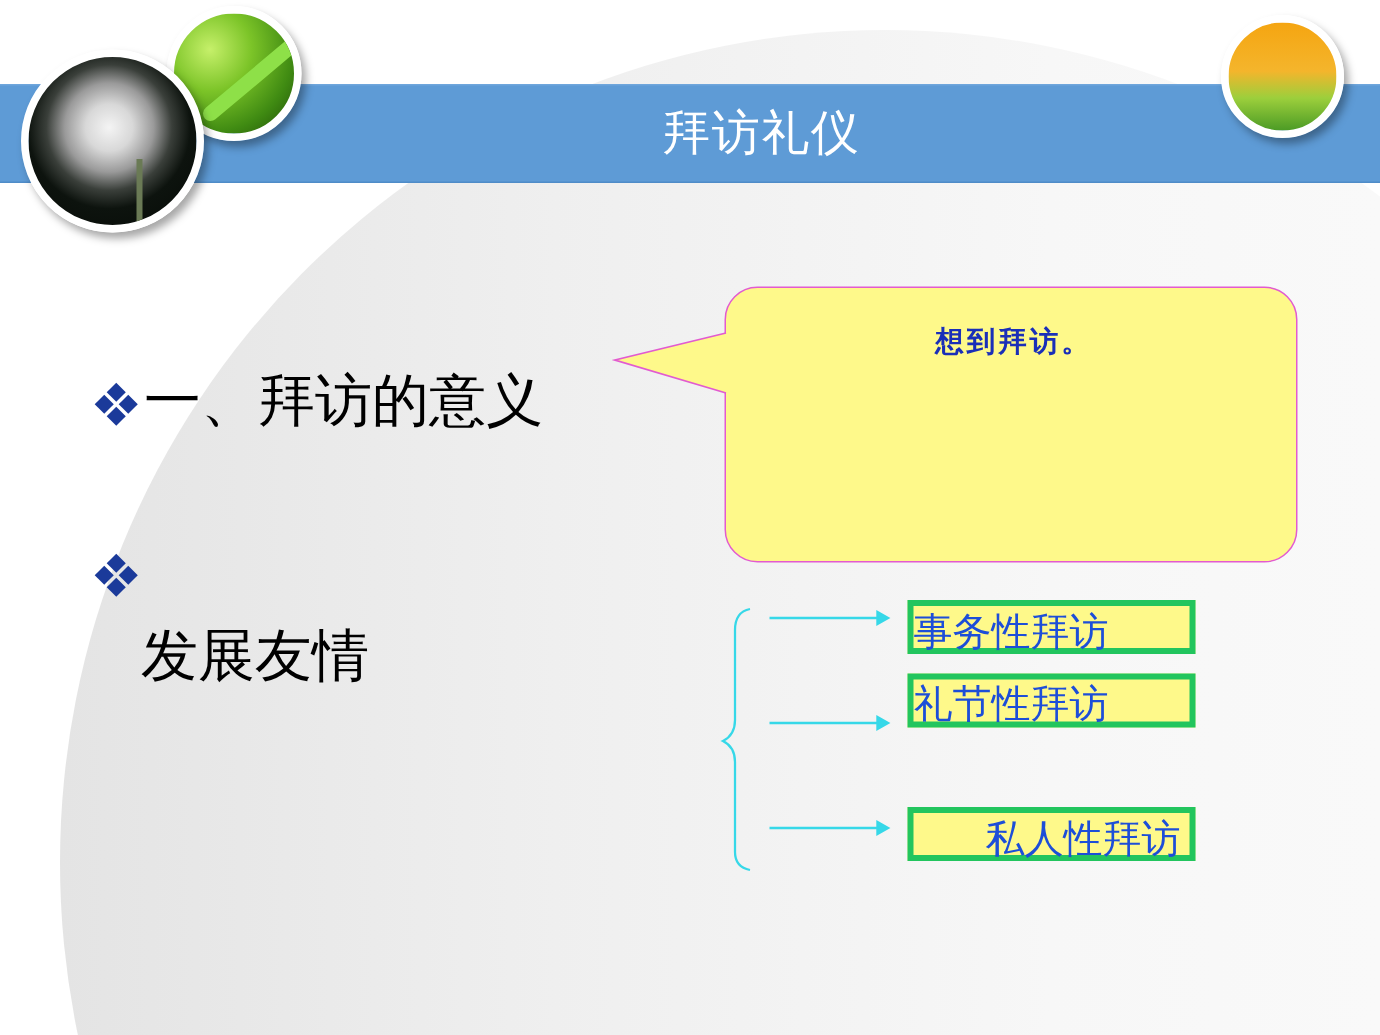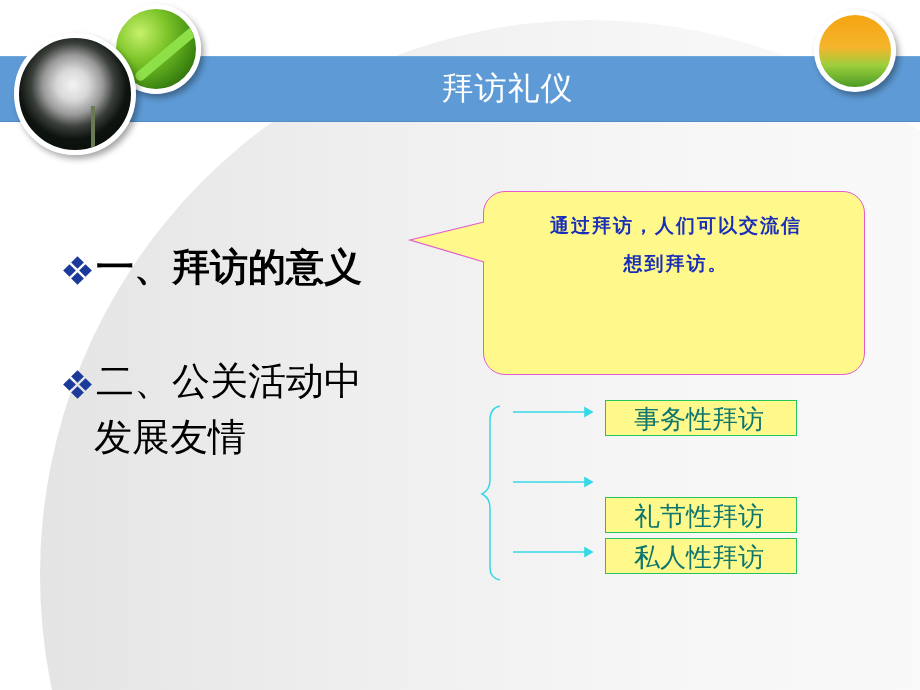--- a/index.html
+++ b/index.html
@@ -15,68 +15,67 @@
     .photo-leaf { left:111px; top:4px; width:80px; height:80px; background:radial-gradient(circle at 30% 30%,#c6f06a 0%,#7cc428 35%,#3f8a12 70%,#1d4a06 100%); }
     .photo-leaf .blade { position:absolute; left:10px; top:36px; width:90px; height:10px; background:#8ee048; transform:rotate(-40deg); border-radius:6px; }
     .photo-tulip { left:814px; top:10px; width:72px; height:72px; background:linear-gradient(180deg,#f5a511 0%,#f4b52c 45%,#9ccf3c 70%,#4c9b25 100%); }
     .bullet-item { position:absolute; left:62px; font-size:38px; color:#000000; line-height:50px; font-family:"DejaVu Serif", serif; }
     .bullet-icon { display:inline-block; position:relative; width:32px; height:32px; vertical-align:middle; margin-right:2px; }
     .bullet-icon i { position:absolute; width:9px; height:9px; background:#1b3a9a; transform:rotate(45deg); }
     .callout { position:absolute; left:483px; top:191px; width:380px; height:182px; background:#fef98a; border:1px solid #e25bd0; border-radius:22px; }
     .callout-tail { position:absolute; left:0; top:0; width:920px; height:690px; pointer-events:none; }
     .callout-text { position:absolute; left:496px; top:208px; width:360px; text-align:center; color:#1a2fb8; font-weight:bold; font-size:19px; line-height:35px; letter-spacing:2px; font-family:"DejaVu Sans", sans-serif; }
     .bracket { position:absolute; left:0; top:0; width:920px; height:690px; pointer-events:none; }
-    .type-box { position:absolute; left:605px; width:192px; height:36px; background:#fef98a; border:1px solid #22c55e; color:#0f766e; font-size:26px; line-height:36px; text-align:center; padding-right:4px; box-sizing:border-box; font-family:"DejaVu Sans", sans-serif; }
+    .type-box { position:absolute; left:605px; width:192px; height:36px; background:#fef98a; border:4px solid #22c55e; color:#1d4ed8; font-size:26px; line-height:36px; text-align:left; padding-right:4px; box-sizing:border-box; font-family:"DejaVu Sans", sans-serif; }
   </style>
 </head>
 <body>
 
 <div class="bg-arc"></div>
 
 <div class="title-band"></div>
 <div class="title-text">拜访礼仪</div>
 
 <div class="photo photo-leaf">
     <div class="blade"></div>
   </div>
 <div class="photo photo-dandelion">
     <div class="stem"></div>
   </div>
 <div class="photo photo-tulip"></div>
 
-<div class="bullet-item" style="top:242px;font-weight:bold;">
+<div class="bullet-item" style="top:242px;">
   <span class="bullet-icon">
     <i style="left:11px;top:3px;"></i><i style="left:3px;top:11px;"></i><i style="left:19px;top:11px;"></i><i style="left:11px;top:19px;"></i>
   </span><span>一、拜访的意义</span>
 </div>
 
 <div class="bullet-item" style="top:356px;">
   <span class="bullet-icon">
     <i style="left:11px;top:3px;"></i><i style="left:3px;top:11px;"></i><i style="left:19px;top:11px;"></i><i style="left:11px;top:19px;"></i>
-  </span><span>二、公关活动中</span>
+  </span>
 </div>
 <div class="bullet-item" style="top:412px;left:94px;">发展友情</div>
 
 <div class="callout"></div>
 <svg class="callout-tail" viewBox="0 0 920 690">
   <polygon points="484,222 410,240 484,262" fill="#fef98a"></polygon>
   <polyline points="484,222 410,240 484,262" fill="none" stroke="#e25bd0" stroke-width="1.2"></polyline>
 </svg>
 <div class="callout-text">
-  <div>通过拜访，人们可以交流信</div>
   <div style="margin-top:3px;">想到拜访。</div>
 </div>
 
 <svg class="bracket" viewBox="0 0 920 690">
   <path d="M500,406 Q490,408 490,420 L490,480 Q490,490 482,494 Q490,498 490,508 L490,568 Q490,578 500,580" fill="none" stroke="#36d8e8" stroke-width="1.5"></path>
   <g stroke="#36d8e8" stroke-width="1.6" fill="#36d8e8">
     <line x1="513" y1="412" x2="585" y2="412"></line>
       <polygon points="585,408 592,412 585,416"></polygon>
     <line x1="513" y1="482" x2="585" y2="482"></line>
       <polygon points="585,478 592,482 585,486"></polygon>
     <line x1="513" y1="552" x2="585" y2="552"></line>
       <polygon points="585,548 592,552 585,556"></polygon>
   </g>
 </svg>
 
 <div class="type-box" style="top:400px;">事务性拜访</div>
-<div class="type-box" style="top:497px;">礼节性拜访</div>
-<div class="type-box" style="top:538px;">私人性拜访</div>
+<div class="type-box" style="top:449px;font-family:Liberation Mono, monospace;">礼节性拜访</div>
+<div class="type-box" style="top:538px;padding-left:48px;">私人性拜访</div>
 
 </body></html>

